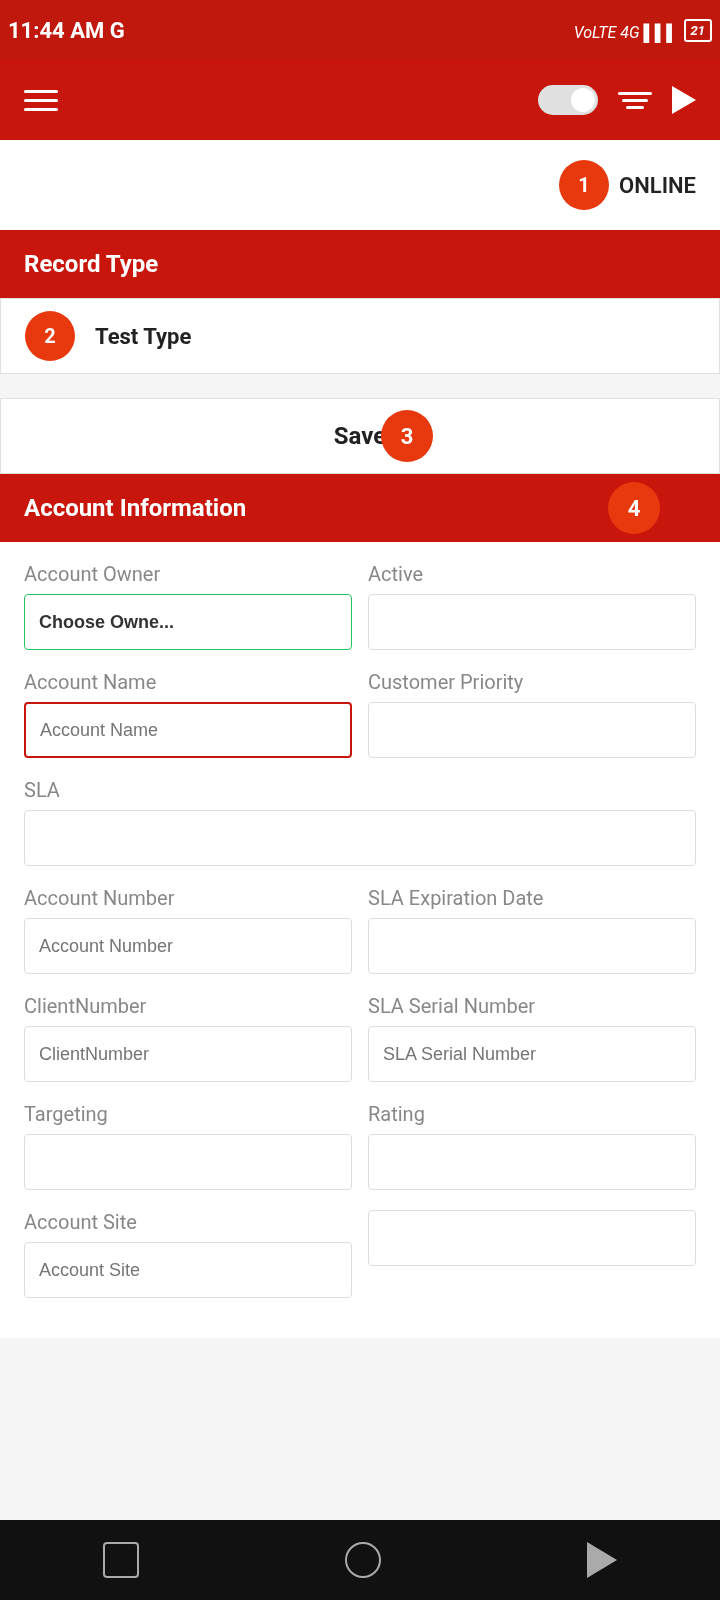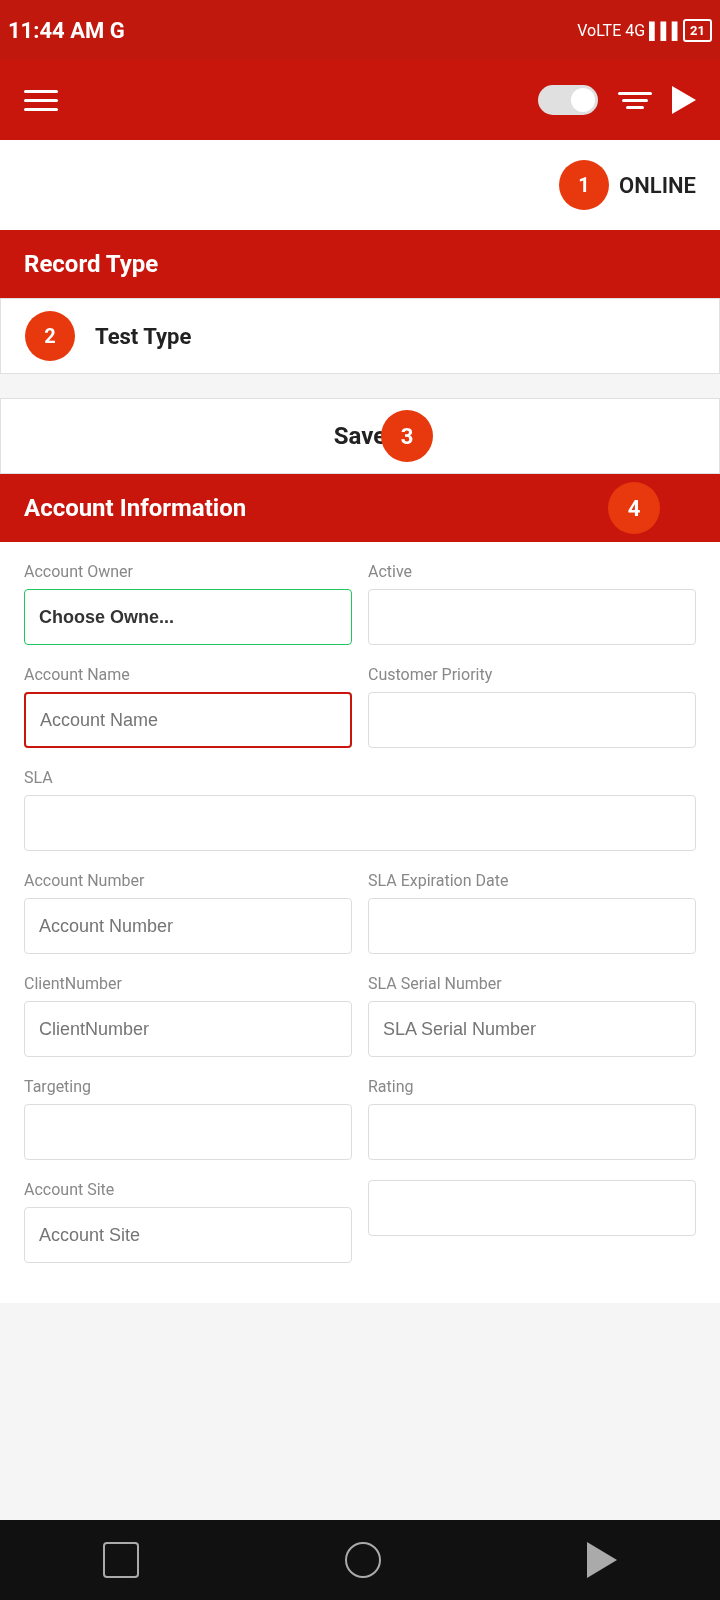--- a/index.html
+++ b/index.html
@@ -21,23 +21,24 @@
       justify-content: space-between;
       padding: 0 8px;
       color: white;
     }
     .status-time {
       font-size: 22px;
       font-weight: bold;
     }
     .status-icons {
       display: flex;
-      align-items: center;
-      gap: 0;
+      align-items: flex-end;
+      gap: 6px;
       font-size: 16px;
+      font-style: italic;
     }
     .battery-box {
       border: 2px solid white;
       border-radius: 3px;
       padding: 2px 5px;
       font-size: 13px;
       font-weight: bold;
     }
 
     
@@ -252,21 +253,21 @@
     }
     .form-row {
       display: flex;
       gap: 16px;
       margin-bottom: 20px;
     }
     .form-col {
       flex: 1;
     }
     .field-label {
-      font-size: 16px;
+      font-size: 20px;
       color: #888;
       margin-bottom: 8px;
       display: block;
     }
     .field-input {
       width: 100%;
       height: 56px;
       border: 1px solid #ddd;
       border-radius: 4px;
       padding: 0 14px;

